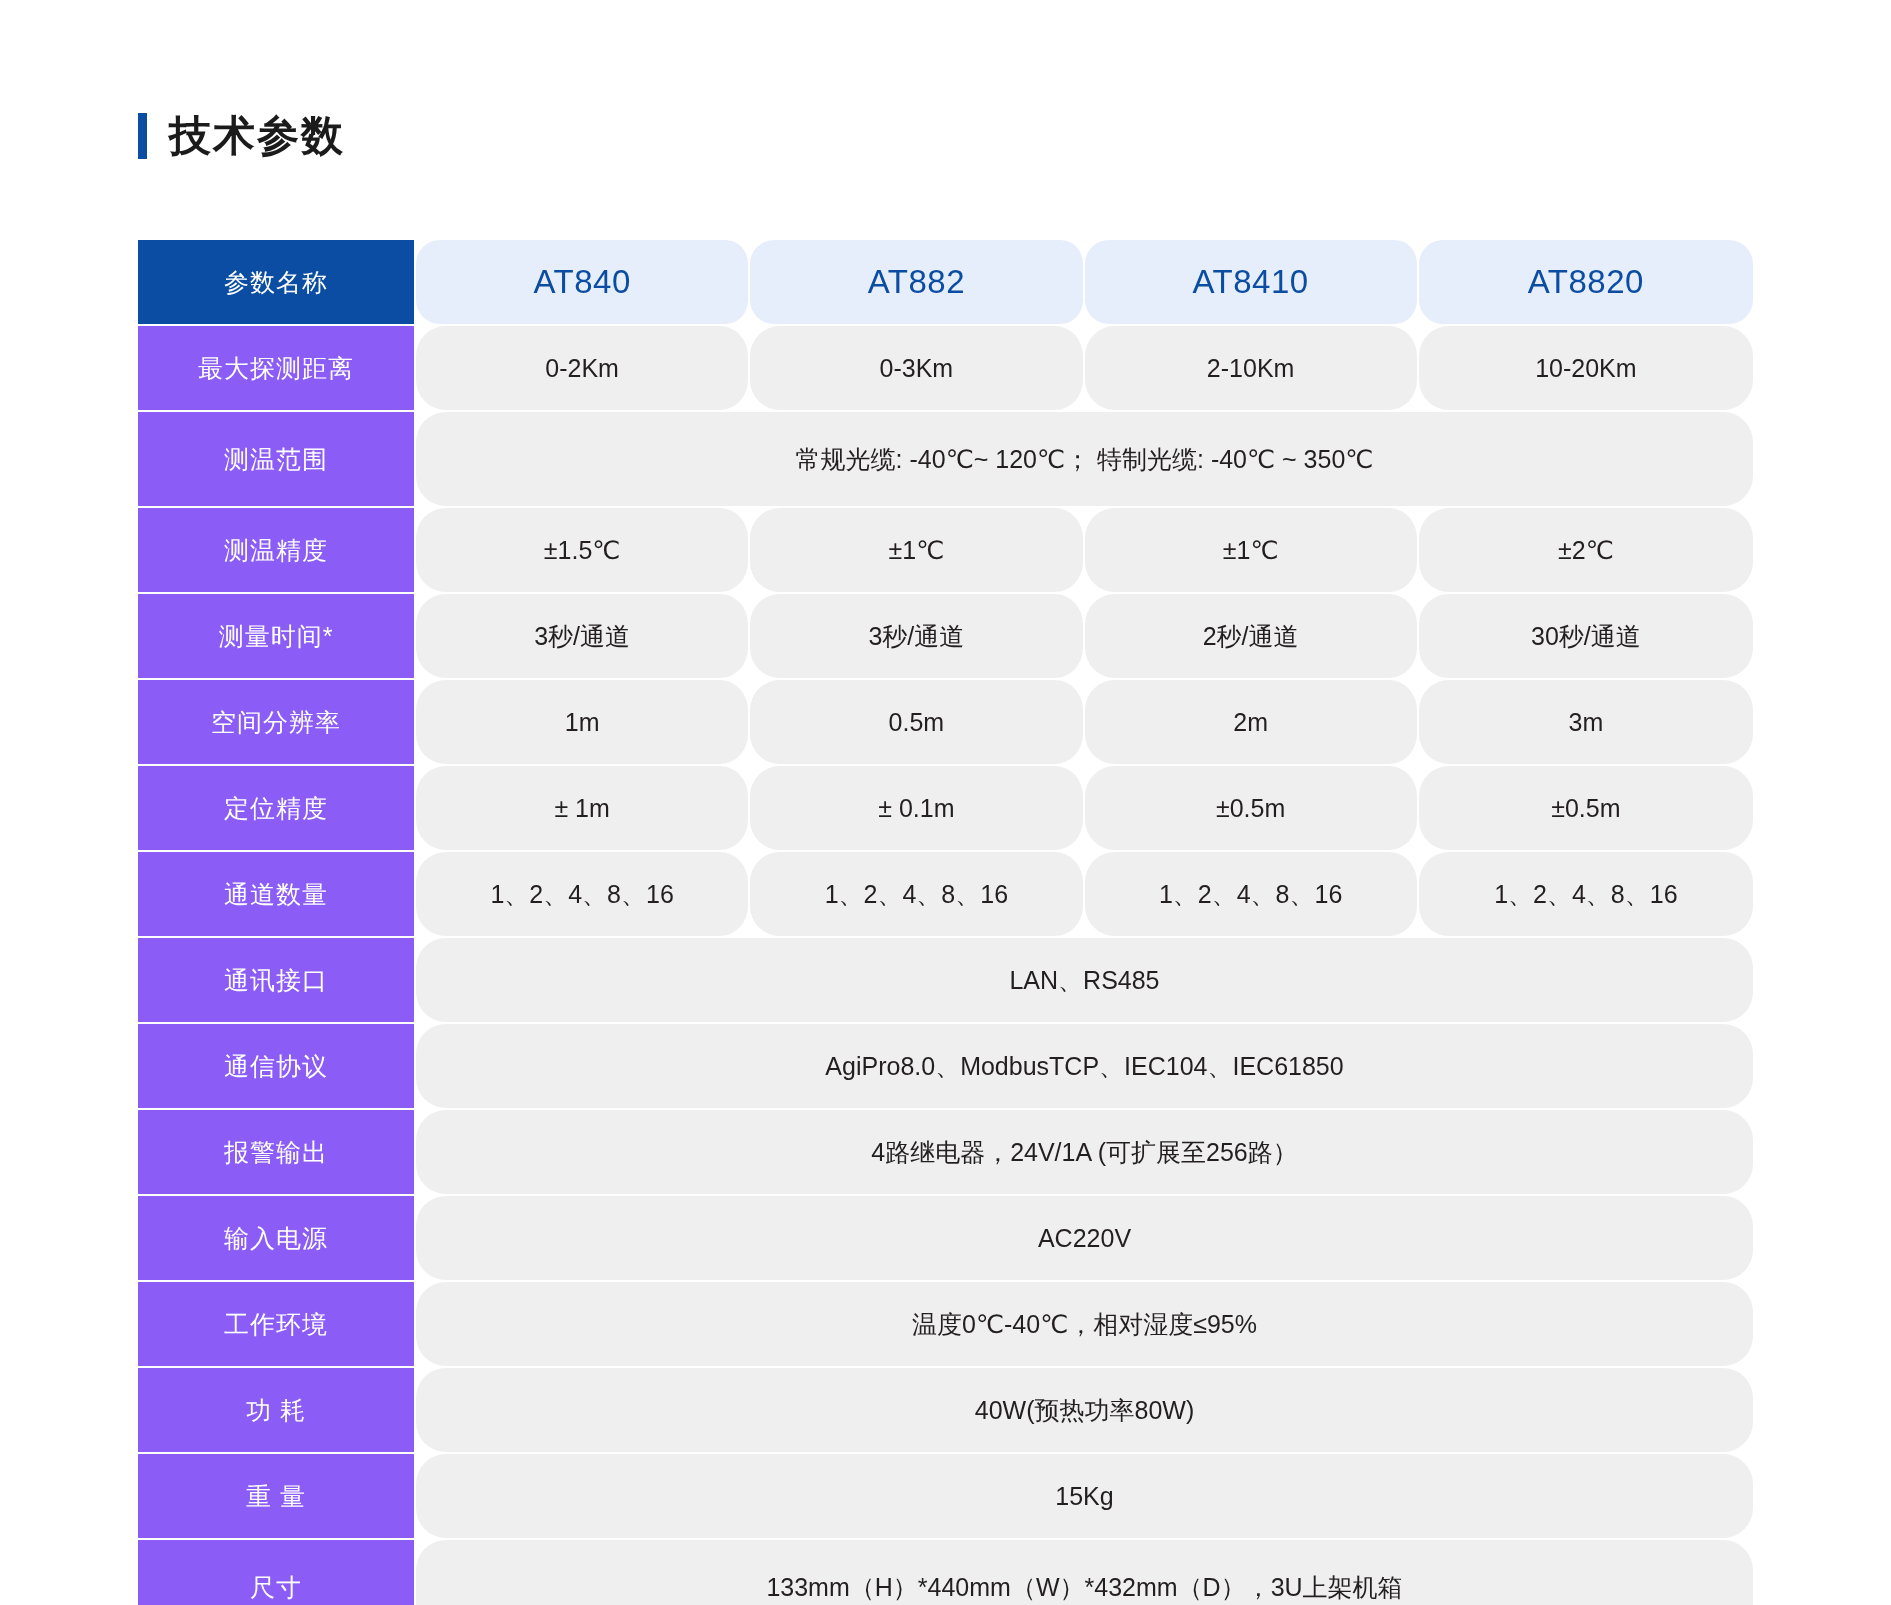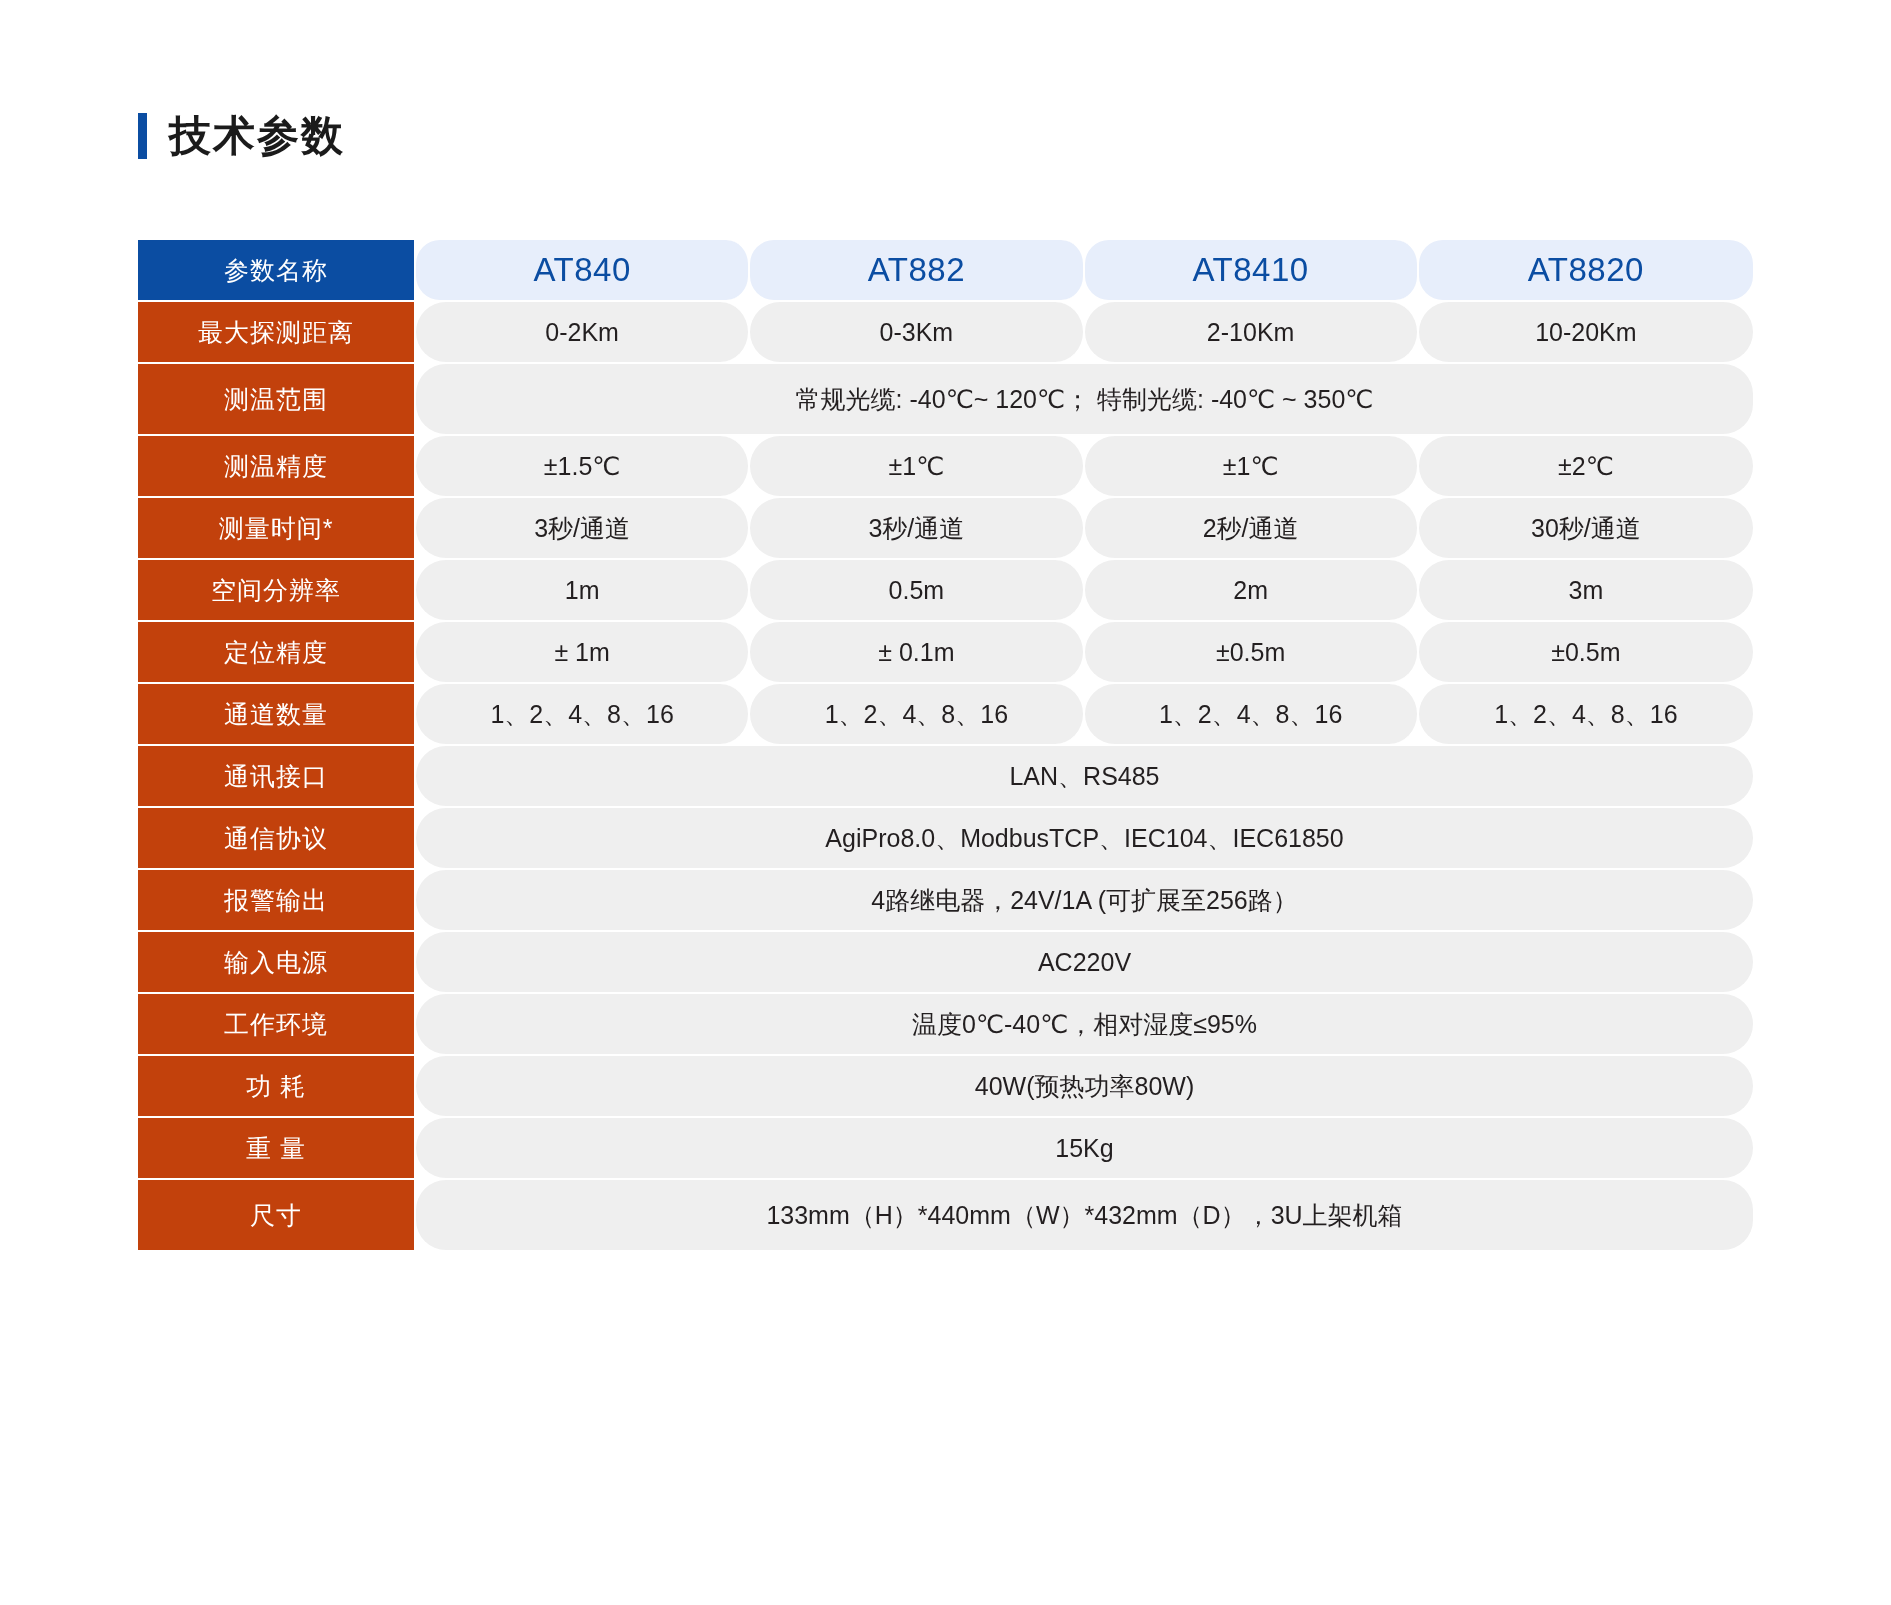--- a/index.html
+++ b/index.html
@@ -50,31 +50,31 @@
     top: 238px;
     width: 1615px;
     border-collapse: separate;
     border-spacing: 0 2px;
     table-layout: fixed;
   }
   .spec-table col.c-name { width: 278px; }
   .spec-table col.c-val  { width: 334.25px; }
 
   .spec-table td, .spec-table th {
-    padding: 0;
+    padding: 12px;
     margin: 0;
     height: 60px;
     vertical-align: middle;
     text-align: center;
     font-weight: normal;
   }
 
   
   .lbl {
-    background: #c2410c;
+    background: #8b5cf6;
     color: #ffffff;
     font-size: 25px;
     letter-spacing: 1px;
     border-right: 2px solid #ffffff;
   }
   .lbl.head {
     background: #0b4da2;
     font-size: 25px;
   }
 

